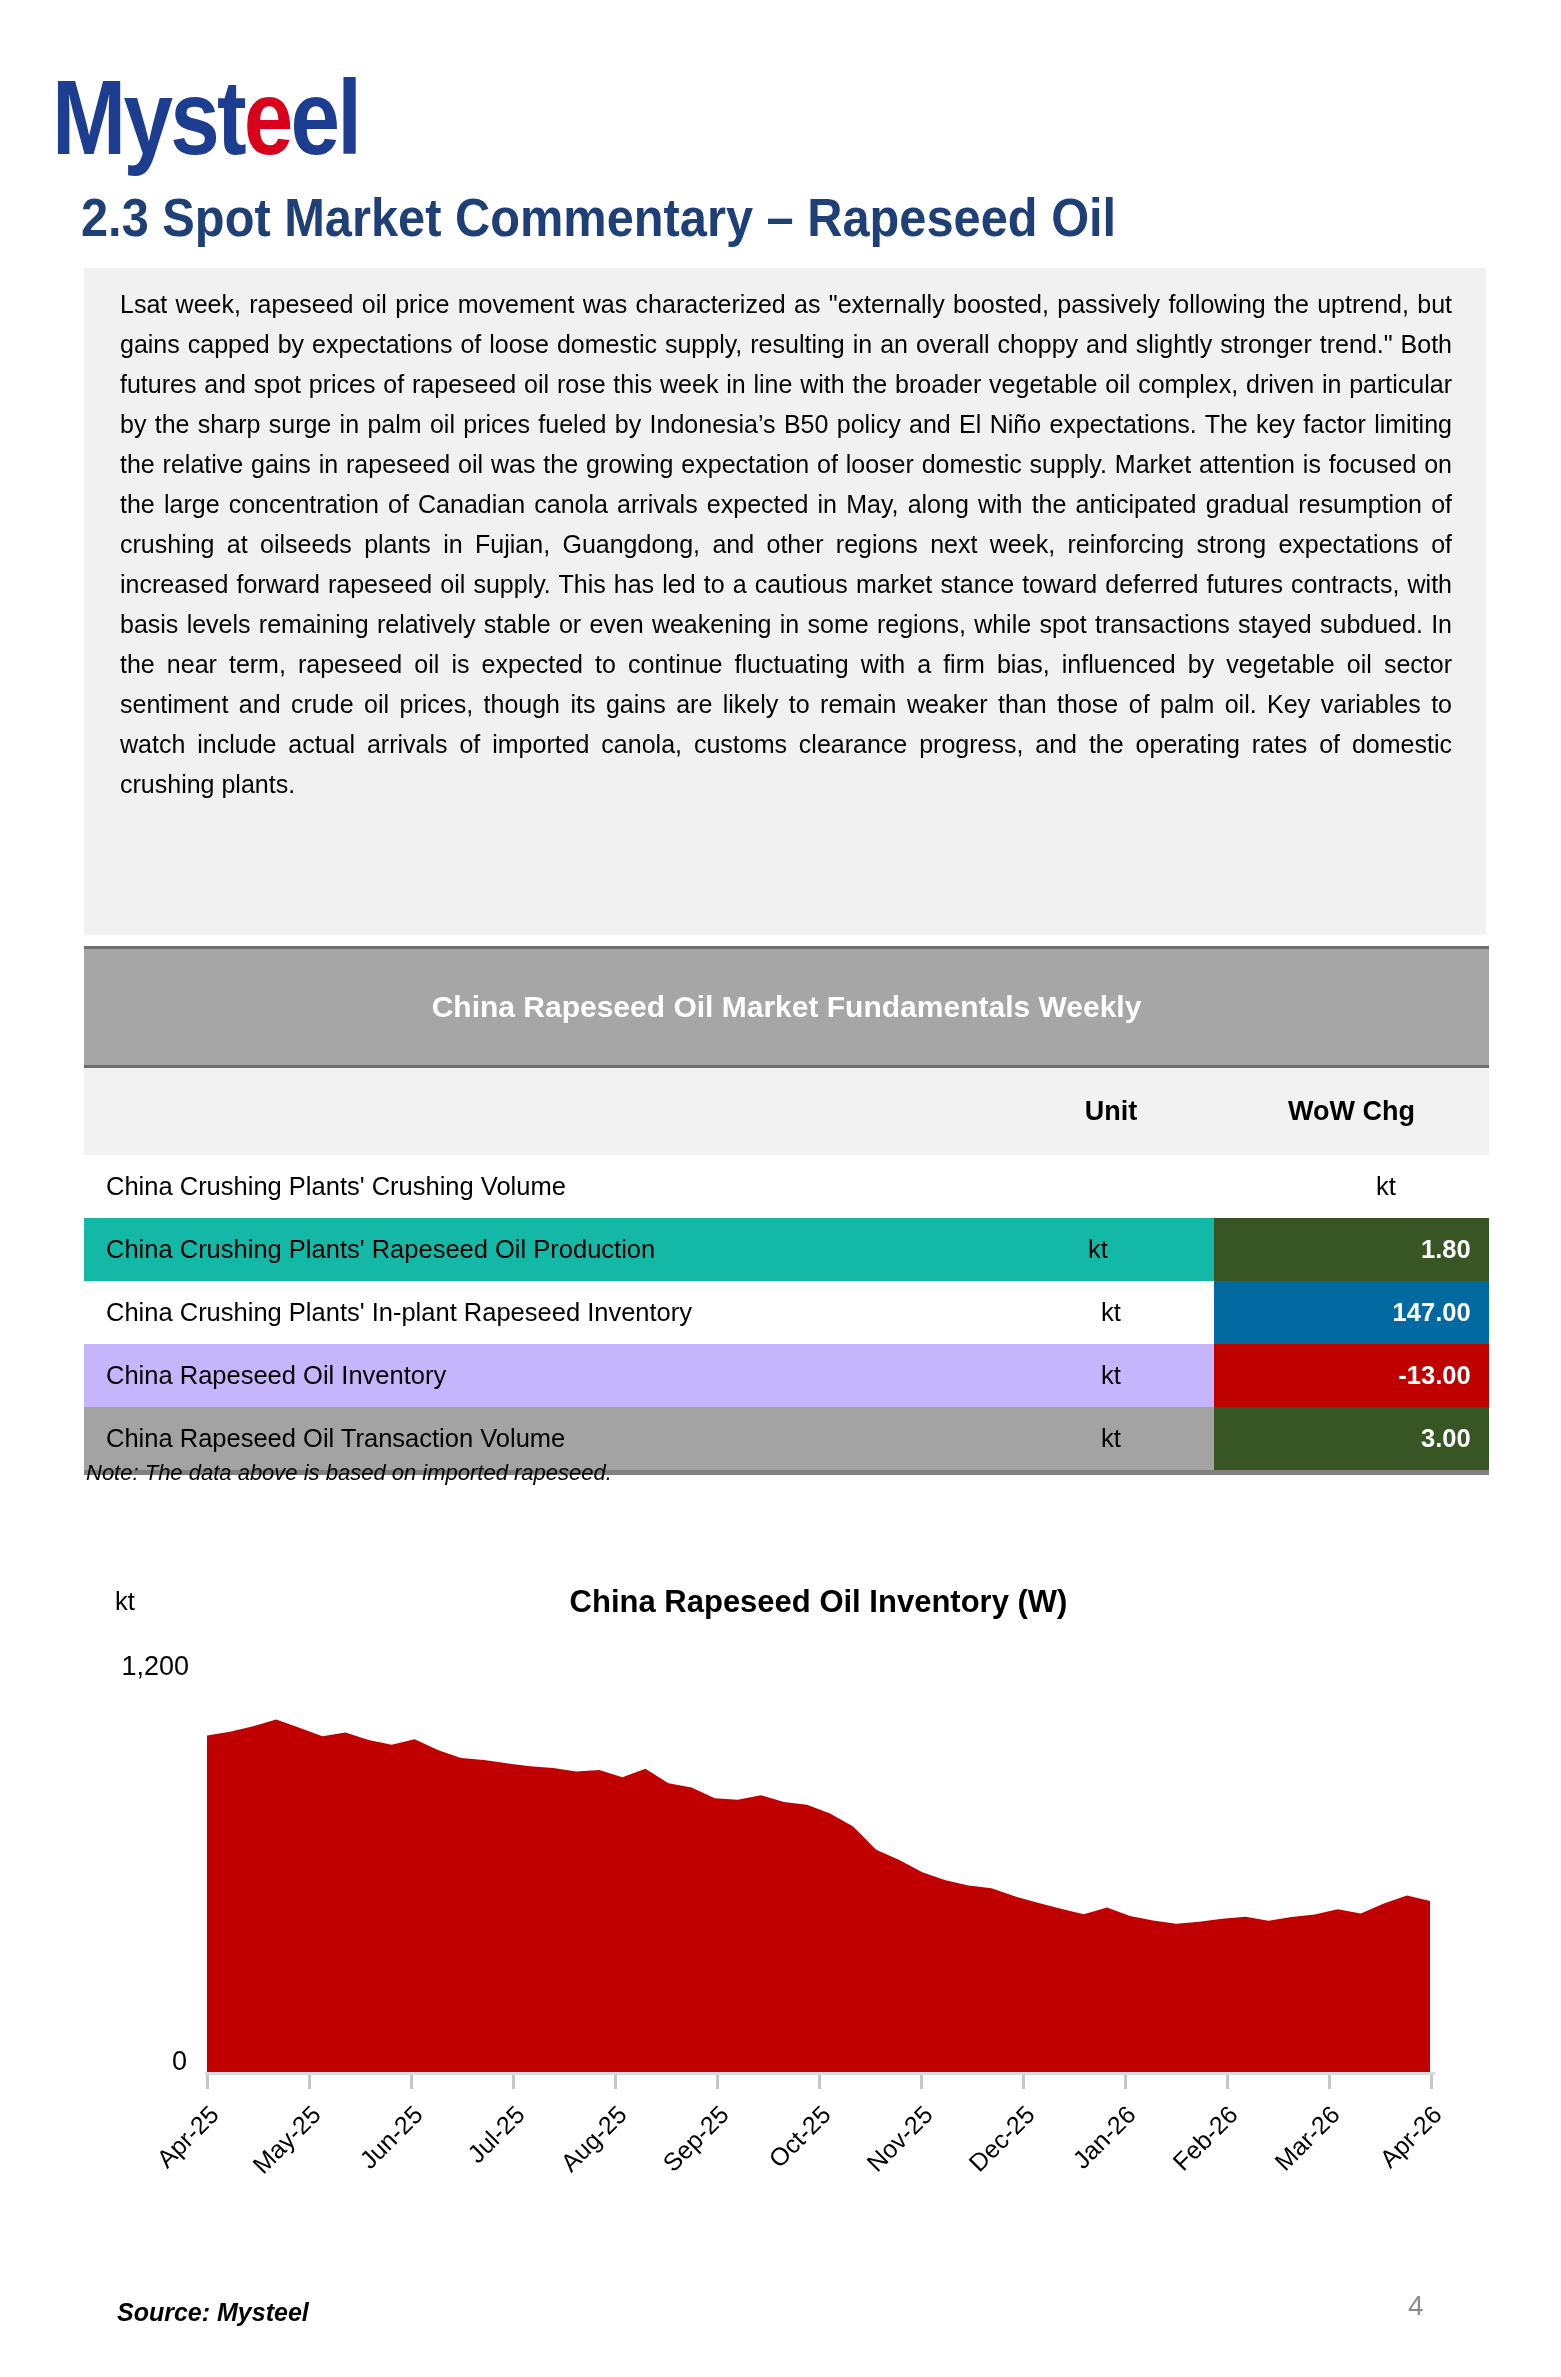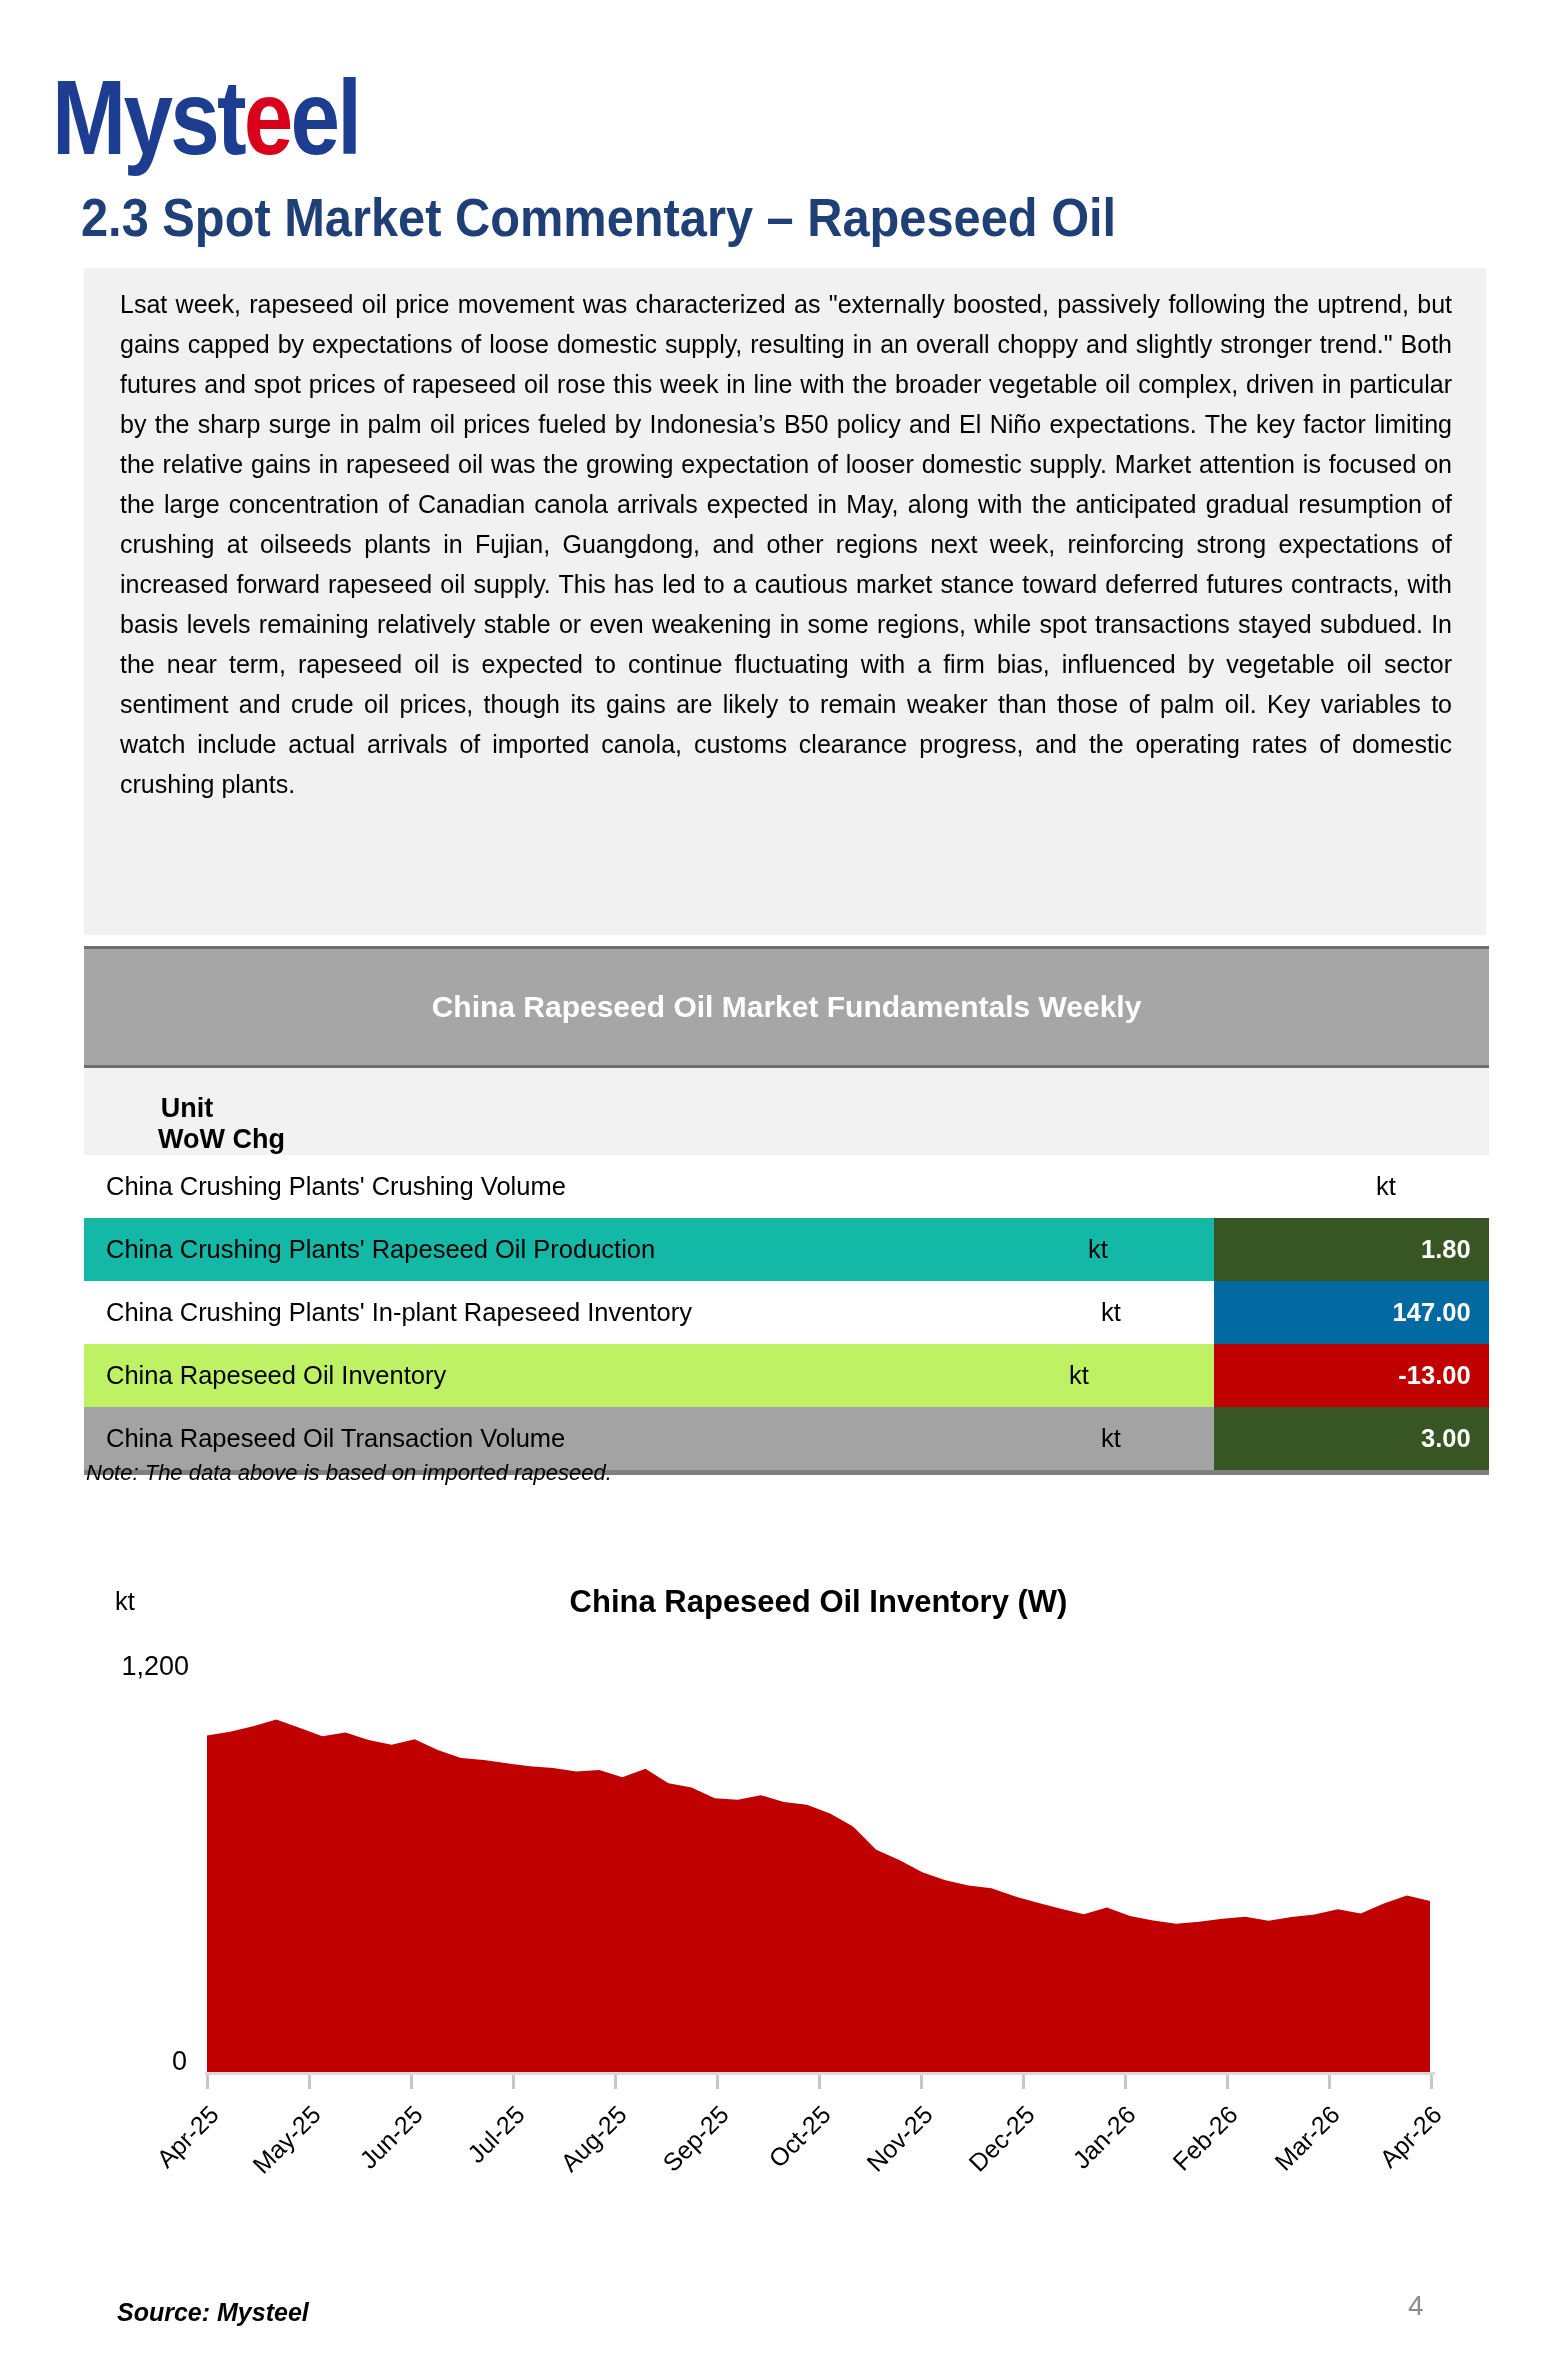--- a/index.html
+++ b/index.html
@@ -32,21 +32,21 @@
   }
 
   
   .fund-table { left:84px; top:946px; width:1405px; }
   .ft-title {
     height:122px; background:#a6a6a6; color:#fff; font-weight:bold; font-size:30px;
     display:flex; align-items:center; justify-content:center;
     border-top:3.3px solid #6e6e6e; border-bottom:3.3px solid #6e6e6e;
   }
   .ft-row { display:flex; align-items:stretch; }
-  .ft-head { height:87px; background:#f2f2f2; font-weight:bold; font-size:27px;flex-direction:column; }
+  .ft-head { height:87px; background:#f2f2f2; font-weight:bold; font-size:27px; }
   .ft-data { height:63px; font-size:25.5px; }
   .c-label { flex:1 1 auto; display:flex; align-items:center; padding-left:22px; }
   .c-unit  { width:206px; display:flex; align-items:center; justify-content:center; }
   .c-wow   { width:275px; display:flex; align-items:center; justify-content:flex-end; padding-right:18.4px; }
   .ft-data .c-wow { color:#fff; font-weight:bold; }
   .ft-bottom { height:4.9px; background:#808080; }
 
   .note { left:86px; top:1460px; font-size:22px; font-style:italic; }
 
   
@@ -91,21 +91,21 @@
   <div class="ft-row ft-data" style="background:#14b8a6;gap:13px;">
     <div class="c-label">China Crushing Plants' Rapeseed Oil Production</div>
     <div class="c-unit">kt</div>
     <div class="c-wow" style="background: rgb(55, 86, 35);">1.80</div>
   </div>
   <div class="ft-row ft-data" style="background:#ffffff;">
     <div class="c-label">China Crushing Plants' In-plant Rapeseed Inventory</div>
     <div class="c-unit">kt</div>
     <div class="c-wow" style="background: #0369a1;">147.00</div>
   </div>
-  <div class="ft-row ft-data" style="background:#bef264;gap:32px;">
+  <div class="ft-row ft-data" style="background:#c4b5fd;">
     <div class="c-label">China Rapeseed Oil Inventory</div>
     <div class="c-unit">kt</div>
     <div class="c-wow" style="background: rgb(192, 0, 0);">-13.00</div>
   </div>
   <div class="ft-row ft-data" style="background:#a3a3a3;">
     <div class="c-label">China Rapeseed Oil Transaction Volume</div>
     <div class="c-unit">kt</div>
     <div class="c-wow" style="background: rgb(55, 86, 35);">3.00</div>
   </div>
   <div class="ft-bottom"></div>

